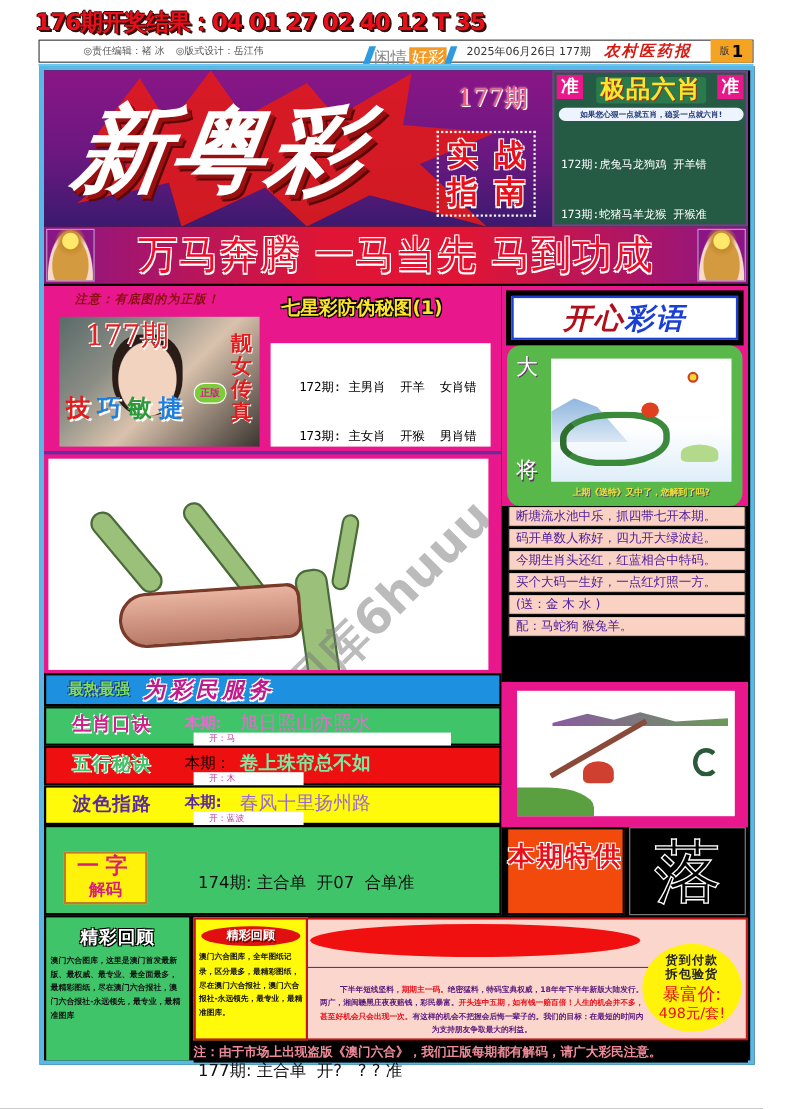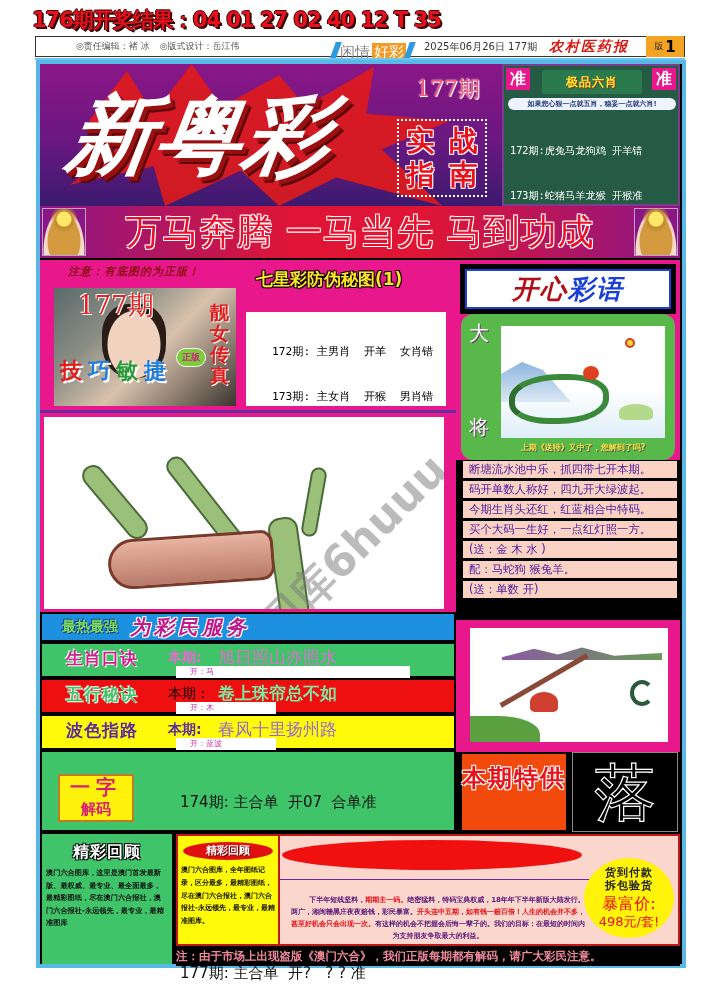--- a/index.html
+++ b/index.html
@@ -29,21 +29,21 @@
   .masthead { left: 40px; top: 64px; width: 462px; height: 142px; background: linear-gradient(180deg, #8a1686 0%, #6a1880 55%, #3b1a6e 100%); overflow: hidden; }
   .burst { position: absolute; left: 30px; top: 0; width: 380px; height: 142px; background: #e01b1b; clip-path: polygon(5% 40%, 15% 5%, 22% 35%, 32% 0%, 40% 30%, 55% 8%, 62% 30%, 80% 2%, 78% 35%, 100% 40%, 82% 60%, 98% 100%, 70% 80%, 55% 100%, 45% 75%, 25% 100%, 22% 72%, 0% 85%, 12% 60%); opacity: .9; }
   .mast-title { position: absolute; left: 28px; top: 14px; font-family: "DejaVu Sans", sans-serif; font-weight: bold; font-size: 86px; color: #fff; font-style: italic; letter-spacing: 2px; text-shadow: 4px 4px 0 #9a0f0f, 6px 6px 0 #5a0808; transform: skewX(-8deg); }
   .mast-issue { position: absolute; left: 376px; top: 10px; font-family: "DejaVu Serif", serif; font-size: 22px; color: #f25a77; text-shadow: 0 0 2px #fff, 1px 1px 0 #fff; }
   .mast-guide { position: absolute; left: 357px; top: 55px; width: 90px; height: 78px; border: 2px dotted #fff; display: grid; grid-template-columns: 1fr 1fr; align-content: center; justify-items: center; font-family: "DejaVu Sans", sans-serif; font-weight: bold; font-size: 28px; color: #e8101a; text-shadow: 1px 1px 0 #fff, -1px -1px 0 #fff, 1px -1px 0 #fff, -1px 1px 0 #fff; line-height: 34px; }
 
   
   .six { left: 502px; top: 64px; width: 178px; height: 142px; background: #255a44; border: 2px solid #7a3d8e; }
   .six .zhun { position: absolute; top: 2px; width: 24px; height: 22px; background: #e8178c; color: #fff; font-weight: bold; font-size: 16px; display: flex; align-items: center; justify-content: center; }
   .six .zhun.l { left: 2px; } .six .zhun.r { right: 2px; }
-  .six .title { position: absolute; left: 38px; top: 4px; width: 100px; height: 24px; background: #2b7a4e; color: #fde62a; font-weight: bold; font-size: 12px; text-align: center; line-height: 24px; text-shadow: 1px 1px 0 #9a2b1c; letter-spacing: 1px; border-radius: 3px; }
+  .six .title { position: absolute; left: 38px; top: 4px; width: 100px; height: 24px; background: #2b7a4e; color: #fde62a; font-weight: bold; font-size: 22px; text-align: center; line-height: 24px; text-shadow: 1px 1px 0 #9a2b1c; letter-spacing: 1px; border-radius: 3px; }
   .six .tip { position: absolute; left: 4px; top: 32px; width: 168px; height: 12px; background: #eef4ff; color: #233a73; font-weight: bold; font-size: 7px; text-align: center; line-height: 12px; border-radius: 6px; }
   .six .rows { position: absolute; left: 6px; top: 47px; right: 2px; font-family: "DejaVu Sans Mono", monospace; color: #fff; font-size: 10.2px; line-height: 15px; white-space: pre; }
 
   
   .band { left: 40px; top: 206px; width: 640px; height: 52px; background: linear-gradient(90deg, #8a1686, #e01535 40%, #e01535 60%, #8a1686); display: flex; align-items: center; }
   .buddha { width: 44px; height: 48px; margin: 0 2px; background: radial-gradient(circle at 50% 22%, #ffe86a 0 7px, #c58a2e 8px, transparent 14px), radial-gradient(ellipse at 50% 70%, #d39a40 0 16px, transparent 17px), radial-gradient(ellipse at 50% 92%, #f7d9c9 0 20px, transparent 21px), #8a1686; border: 1px solid #c0a0c8; }
   .band-text { flex: 1; font-family: "DejaVu Serif", serif; font-size: 36px; color: #e8102a; text-align: center; letter-spacing: 1px; white-space: nowrap; text-shadow: 1px 1px 0 #fff, -1px -1px 0 #fff, 1px -1px 0 #fff, -1px 1px 0 #fff; }
 
   
   .fake { left: 40px; top: 260px; width: 416px; height: 150px; background: #e8178c; }
@@ -237,21 +237,20 @@
   </div>
 </div>
 
 <div class="abs poems">
   <div class="poem">断塘流水池中乐，抓四带七开本期。</div>
   <div class="poem">码开单数人称好，四九开大绿波起。</div>
   <div class="poem">今期生肖头还红，红蓝相合中特码。</div>
   <div class="poem">买个大码一生好，一点红灯照一方。</div>
   <div class="poem">(送：金  木  水 )</div>
   <div class="poem">配：马蛇狗 猴兔羊。</div>
-  <div class="poem">(送：单数 开)</div>
 </div>
 
 <div class="abs tree-wrap">
   <div class="tree-pic">
     <div class="trunk" style="left:230px;top:100px;width:30px;height:110px;transform:rotate(-8deg)"></div>
     <div class="trunk" style="left:60px;top:40px;width:22px;height:90px;transform:rotate(-40deg)"></div>
     <div class="trunk" style="left:150px;top:30px;width:20px;height:110px;transform:rotate(-38deg)"></div>
     <div class="trunk" style="left:262px;top:50px;width:16px;height:70px;transform:rotate(10deg)"></div>
     <div class="barrel"></div>
     <div class="watermark">图库6huuu.com</div>

